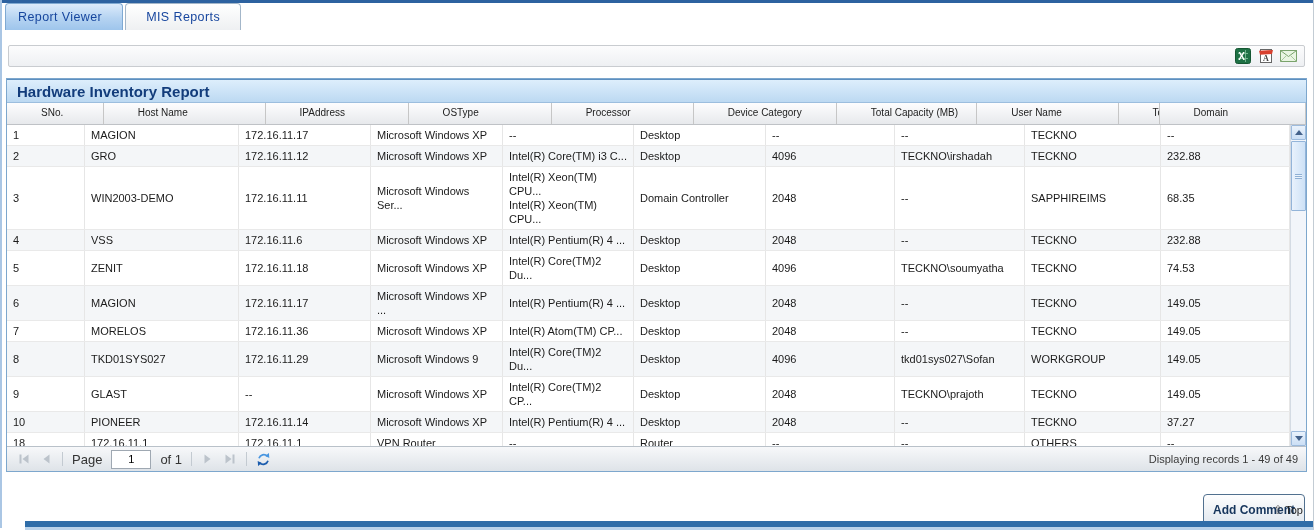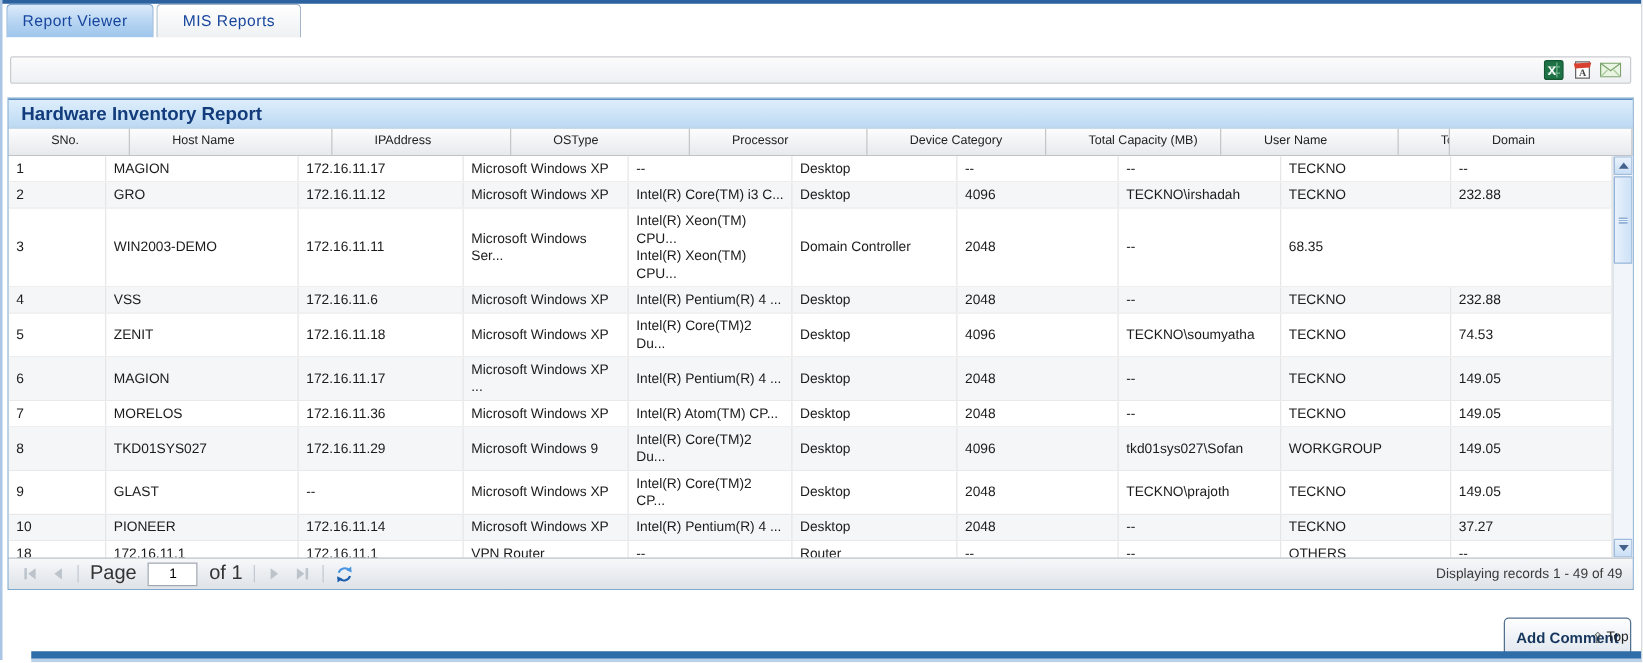--- a/index.html
+++ b/index.html
@@ -56,21 +56,21 @@
           background:linear-gradient(90deg,#e8f1fc,#cde1f6);border:1px solid #93b4d9;border-radius:1px;
           display:flex;align-items:center;justify-content:center;}
   .grip{width:7px;height:5px;background:repeating-linear-gradient(#8fb0d4 0 1px,#eaf3fc 1px 2px);}
 
   
   .pager{position:absolute;left:0;right:0;bottom:0;height:25px;border-top:1px solid #b9c1c9;
          background:linear-gradient(#f7f8fa,#dee3e8);display:flex;align-items:center;
          padding:0 8px;box-sizing:border-box;gap:4px;}
   .pbtn{width:18px;height:18px;display:flex;align-items:center;justify-content:center;cursor:pointer;}
   .psep{width:1px;height:14px;background:#c3cad1;margin:0 3px;}
-  .plabel{font-size:16px;color:#333;padding:0 2px;}
+  .plabel{font-size:13px;color:#333;padding:0 2px;}
   .pinput{width:34px;height:15px;font-size:11px;font-family:"Liberation Sans",sans-serif;
           text-align:center;border:1px solid #9fa8b2;margin:0 3px;}
   .pstatus{margin-left:auto;font-size:11px;color:#3a3a3a;}
 
   
   .add-comment{position:absolute;right:8px;top:494px;height:32px;padding:0 9px;font-size:12px;
           font-weight:bold;color:#16355c;font-family:"Liberation Sans",sans-serif;
           background:linear-gradient(#fefefe,#dfe6ee);border:1px solid #51708f;border-radius:4px;
           cursor:pointer;}
   .top-link{position:absolute;right:10px;top:504px;display:flex;align-items:center;gap:2px;
@@ -159,20 +159,21 @@
           <div class="grow">
             <div class="gcell c0">3</div>
             <div class="gcell c1">WIN2003-DEMO</div>
             <div class="gcell c2">172.16.11.11</div>
             <div class="gcell c3">Microsoft Windows Ser...</div>
             <div class="gcell c4">Intel(R) Xeon(TM) CPU...
 Intel(R) Xeon(TM) CPU...</div>
             <div class="gcell c5">Domain Controller</div>
             <div class="gcell c6">2048</div>
             <div class="gcell c7">--</div>
+            <div class="gcell c8">SAPPHIREIMS</div>
             <div class="gcell c9">68.35</div>
           </div>
           <div class="grow alt">
             <div class="gcell c0">4</div>
             <div class="gcell c1">VSS</div>
             <div class="gcell c2">172.16.11.6</div>
             <div class="gcell c3">Microsoft Windows XP</div>
             <div class="gcell c4">Intel(R) Pentium(R) 4 ...</div>
             <div class="gcell c5">Desktop</div>
             <div class="gcell c6">2048</div>

